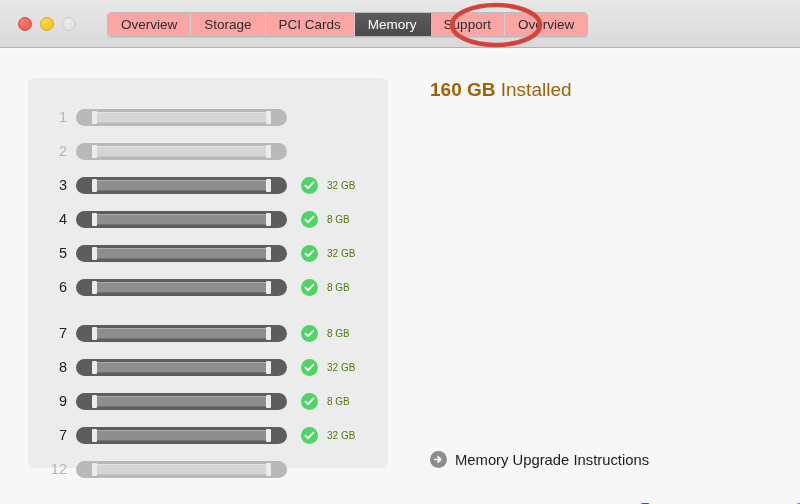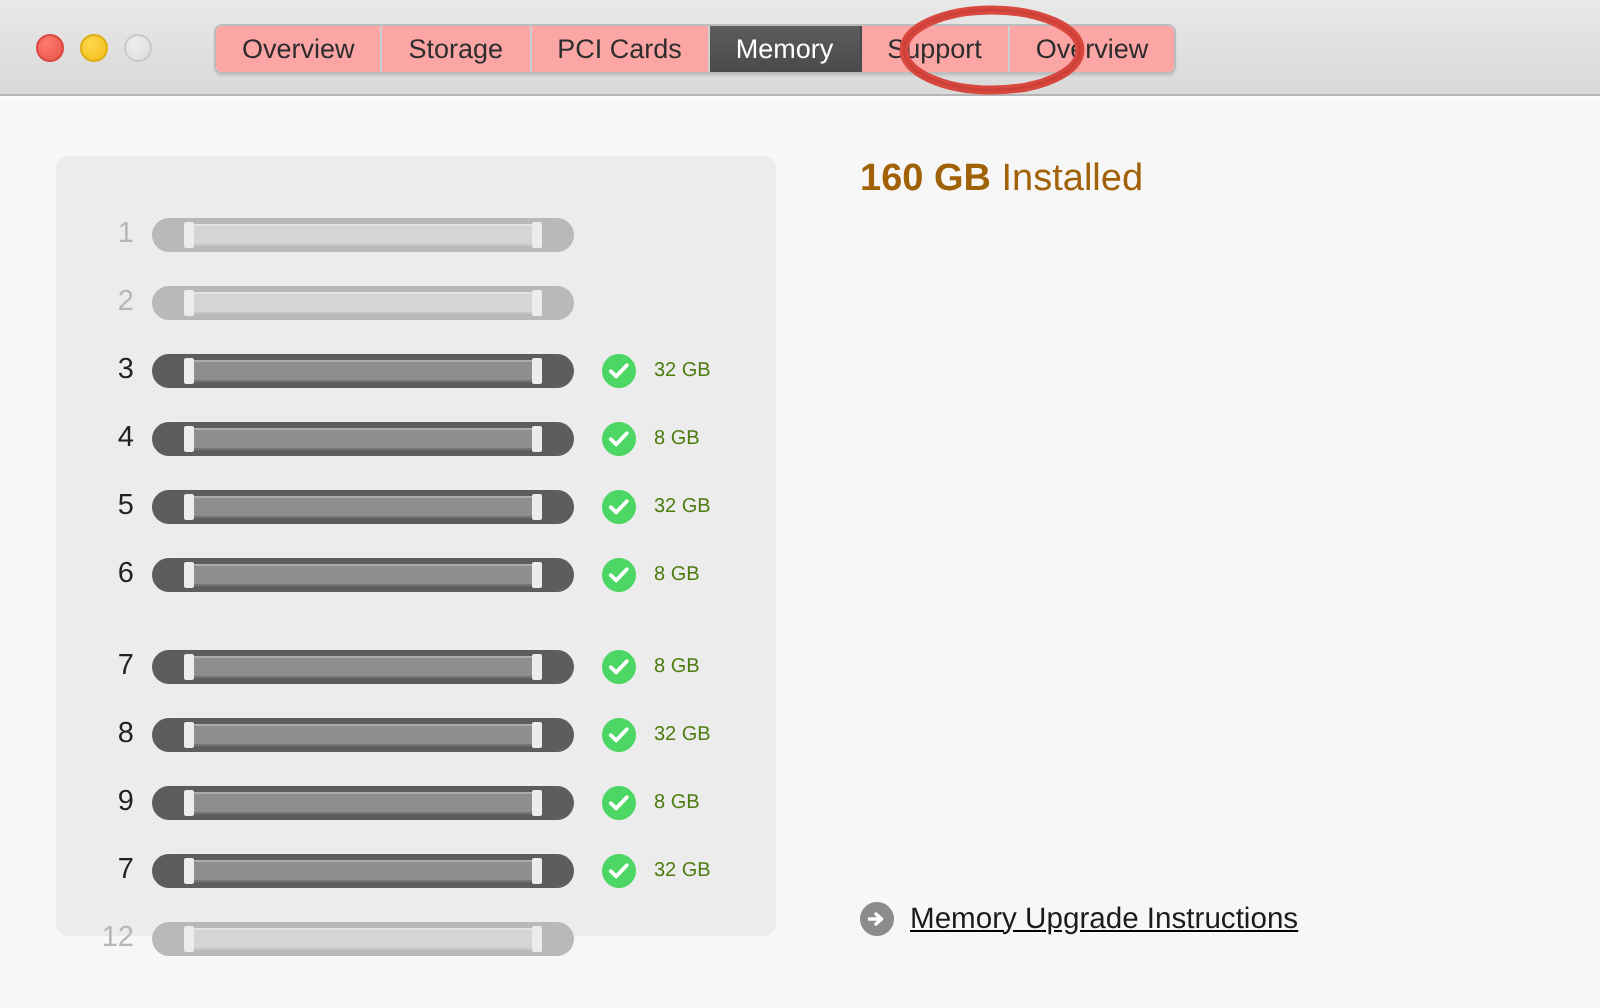--- a/index.html
+++ b/index.html
@@ -195,21 +195,20 @@
     width: 340px;
   }
 
   
   .upgrade-link {
     position: absolute;
     left: 430px; top: 402px;
     display: flex;
     align-items: center;
     cursor: default;
-    text-decoration: underline;
   }
   .arrow-icon {
     width: 17px; height: 17px;
     border-radius: 50%;
     background: #8c8c8c;
     position: relative;
     flex: none;
   }
   .arrow-icon svg { position: absolute; left: 4px; top: 4px; }
   .upgrade-label {

